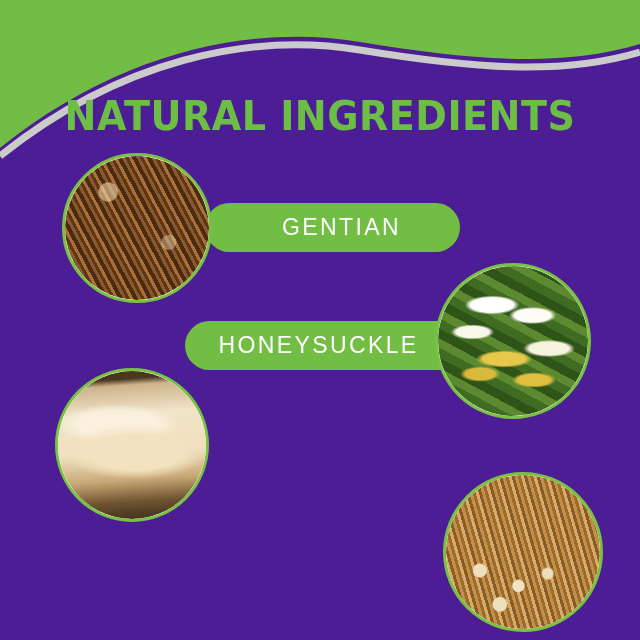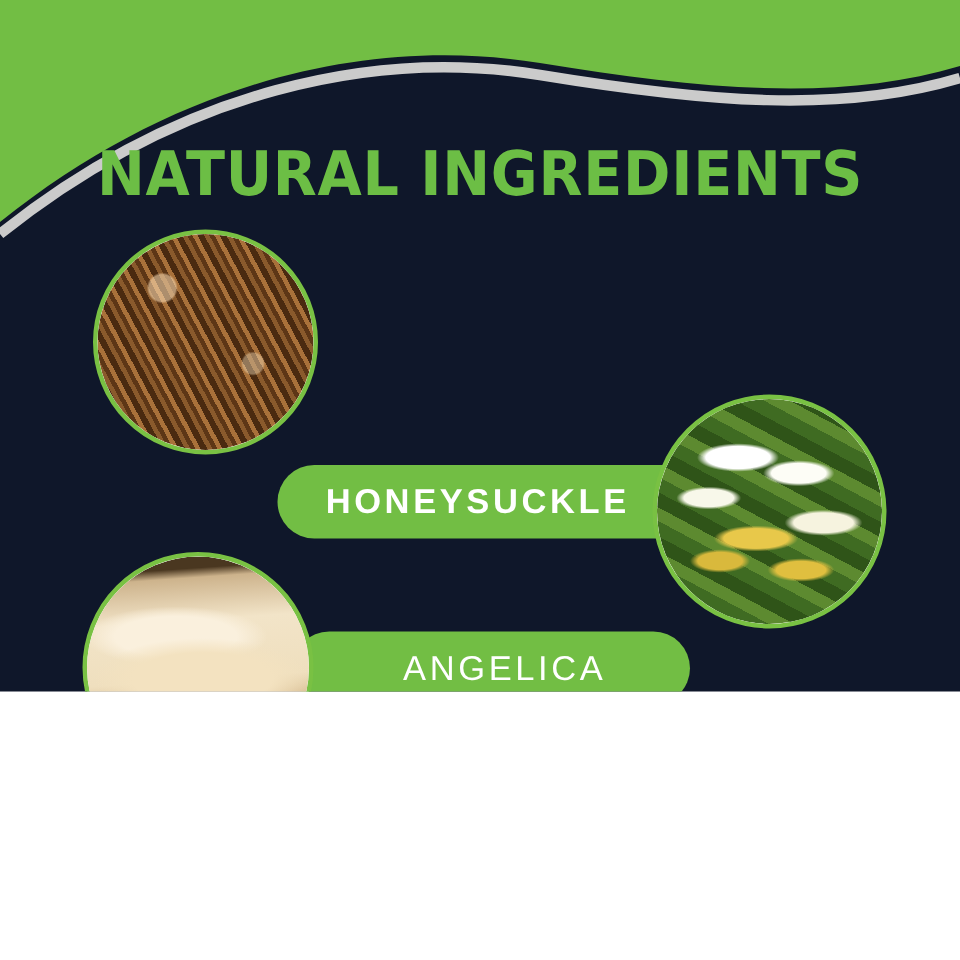--- a/index.html
+++ b/index.html
@@ -6,22 +6,22 @@
   html,body { width:640px; height:640px; }
   body {
     font-family:"Liberation Sans", sans-serif;
     background:#ffffff;
     overflow:hidden;
     position:relative;
   }
   #poster {
     position:relative;
     width:640px;
-    height:461px;
-    background:#0f172a;
+    height:640px;
+    background:#4c1d95;
     overflow:hidden;
   }
   
   .wave-layer {
     position:absolute;
     top:0; left:0;
     width:640px; height:170px;
     pointer-events:none;
   }
   
@@ -117,34 +117,34 @@
     <path d="M0,0 L640,0 L640,44
              C560,68 470,60 360,42
              C250,24 120,52 0,148 Z" fill="#72BE44"></path>
     <path d="M640,52
              C560,76 470,68 360,50
              C250,32 120,60 0,156" fill="none" stroke="#CBCBCB" stroke-width="7"></path>
   </svg>
 
   <div class="title">NATURAL INGREDIENTS</div>
 
+  <div class="pill right-text" style="left:205px; top:203px; width:255px;">
+    <span>GENTIAN</span>
+  </div>
   <div class="circle" style="left:62px; top:153px; width:150px; height:150px;">
     <div class="art art-gentian"></div>
   </div>
 
-  <div class="pill left-text" style="left:185px; top:310px; width:285px;font-weight:bold;">
+  <div class="pill left-text" style="left:185px; top:321px; width:285px;">
     <span>HONEYSUCKLE</span>
   </div>
   <div class="circle" style="left:435px; top:263px; width:156px; height:156px;">
     <div class="art art-honeysuckle"></div>
   </div>
 
-  <div class="pill right-text" style="left:195px; top:421px; width:265px;">
-    <span>ANGELICA</span>
-  </div>
   <div class="circle" style="left:55px; top:368px; width:154px; height:154px;">
     <div class="art art-angelica"></div>
   </div>
 
   <div class="circle" style="left:443px; top:472px; width:160px; height:160px;">
     <div class="art art-bupleurum"></div>
   </div>
 
 </div>
 

